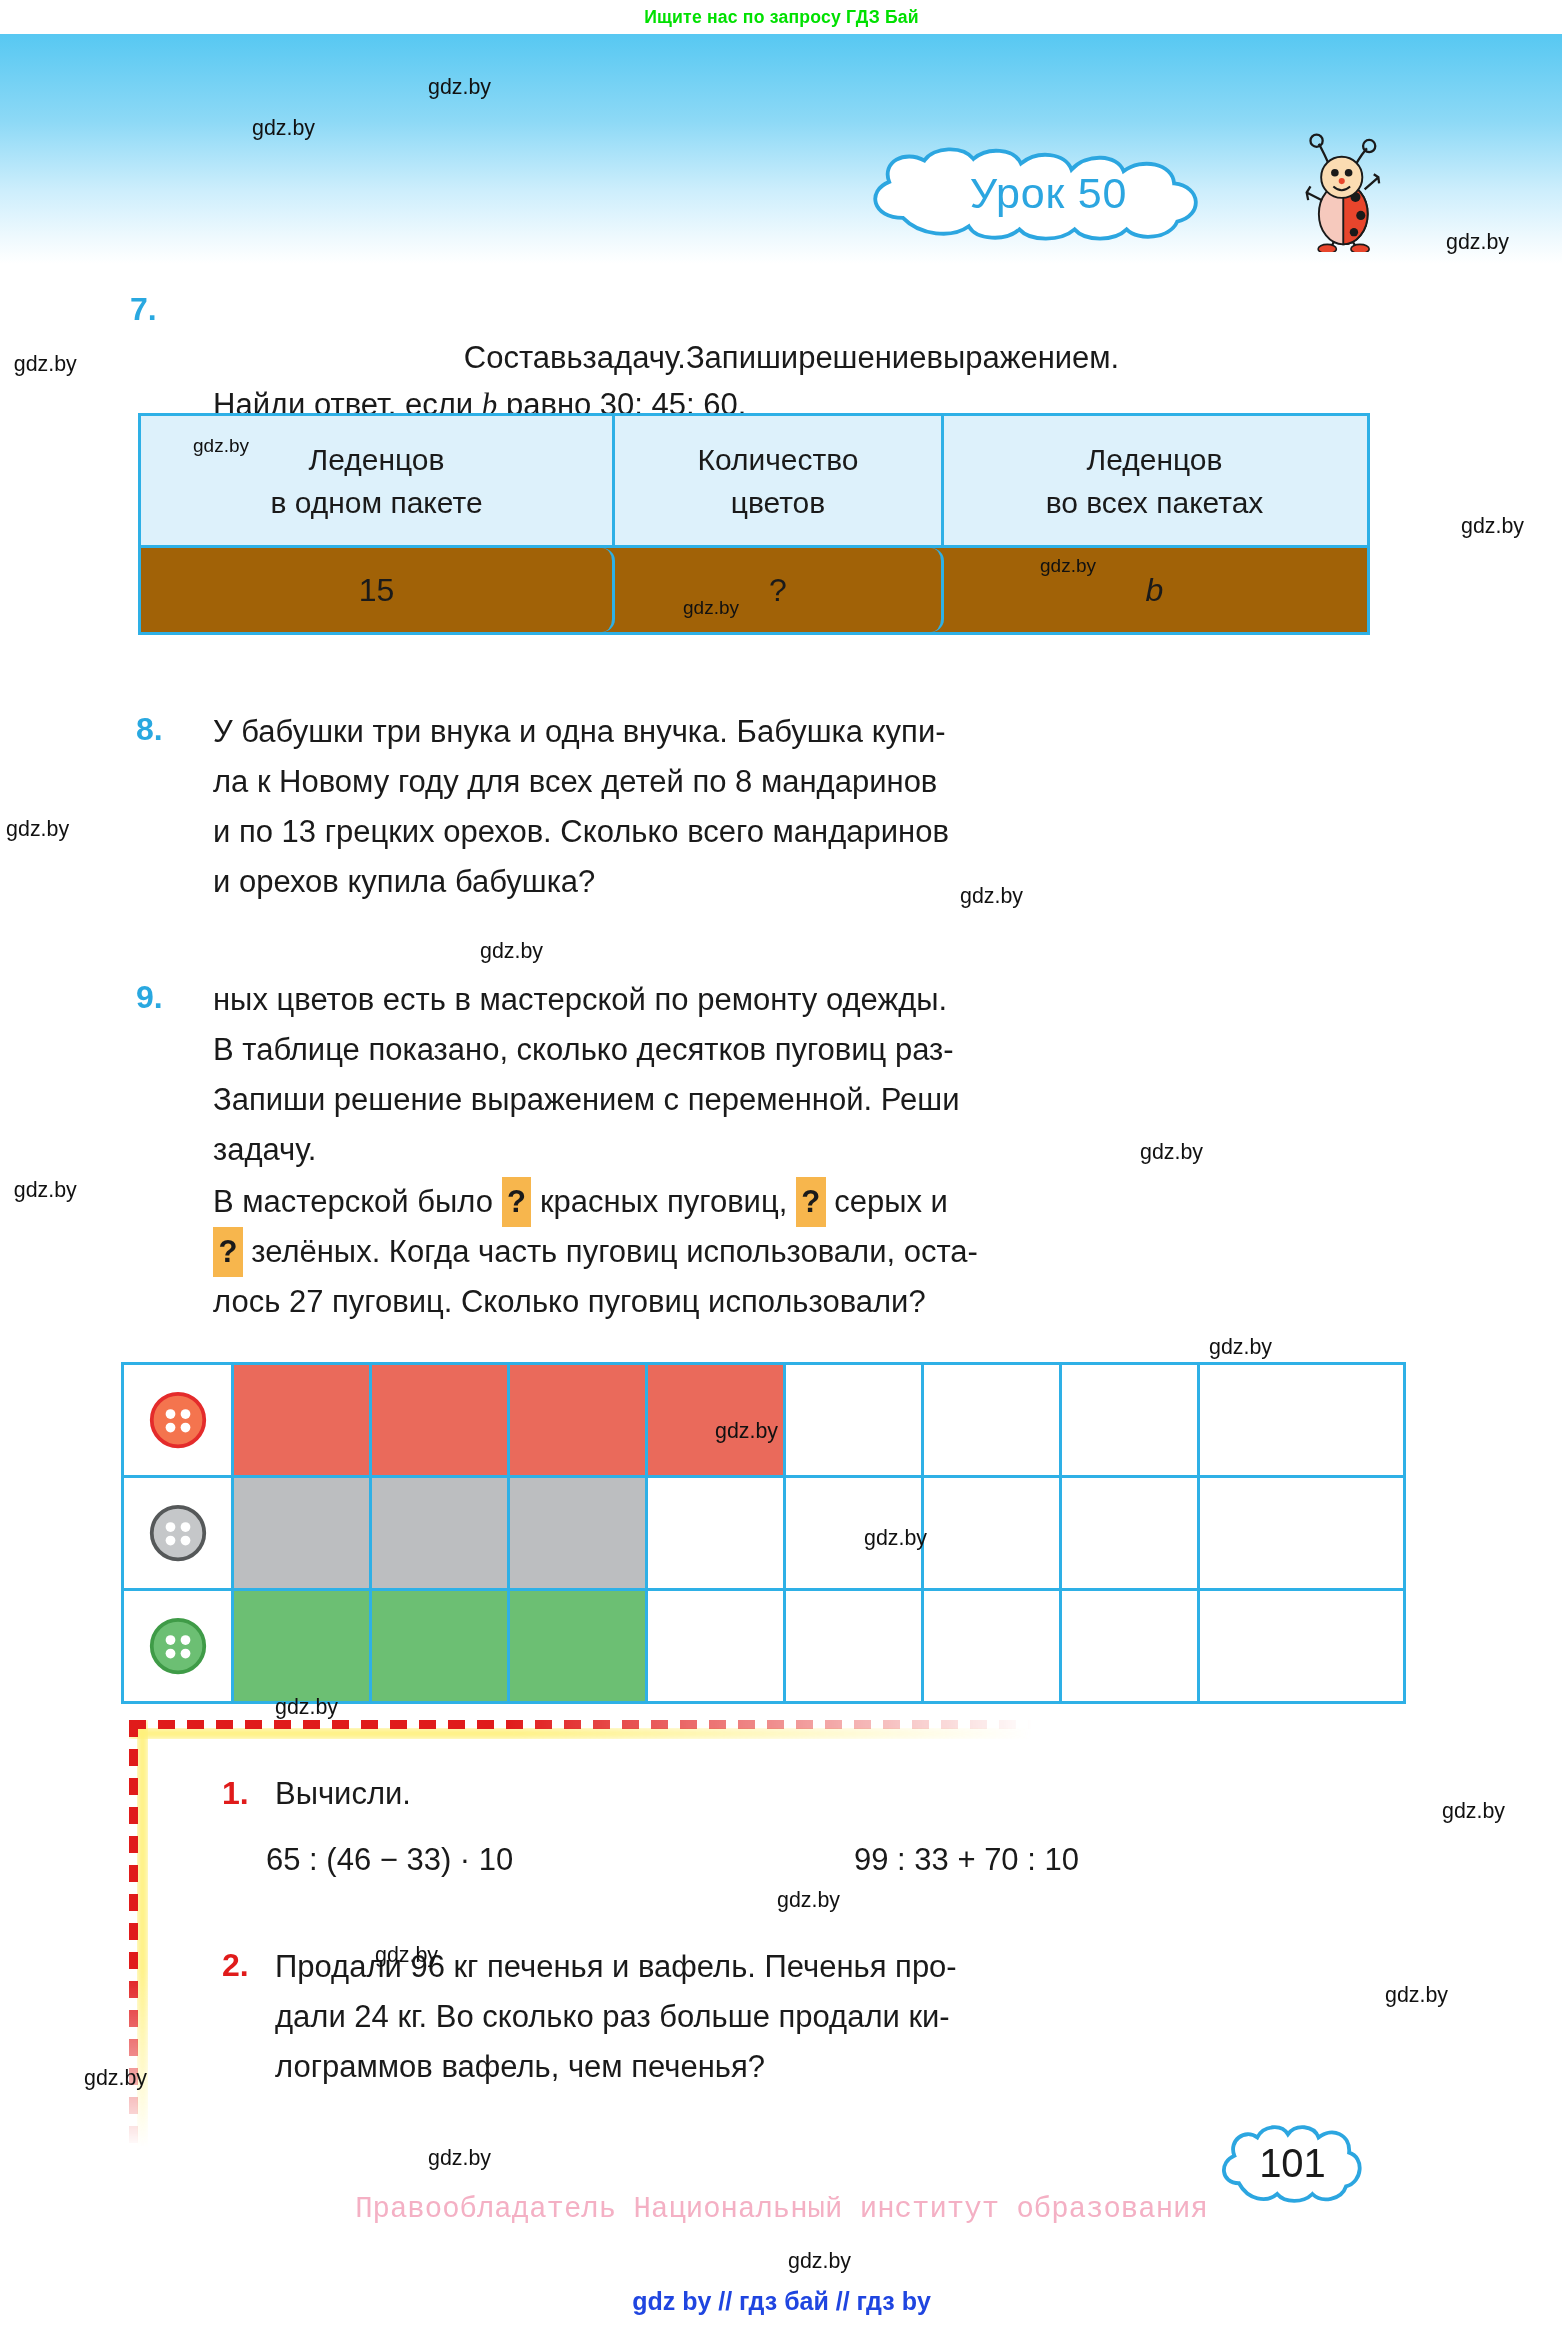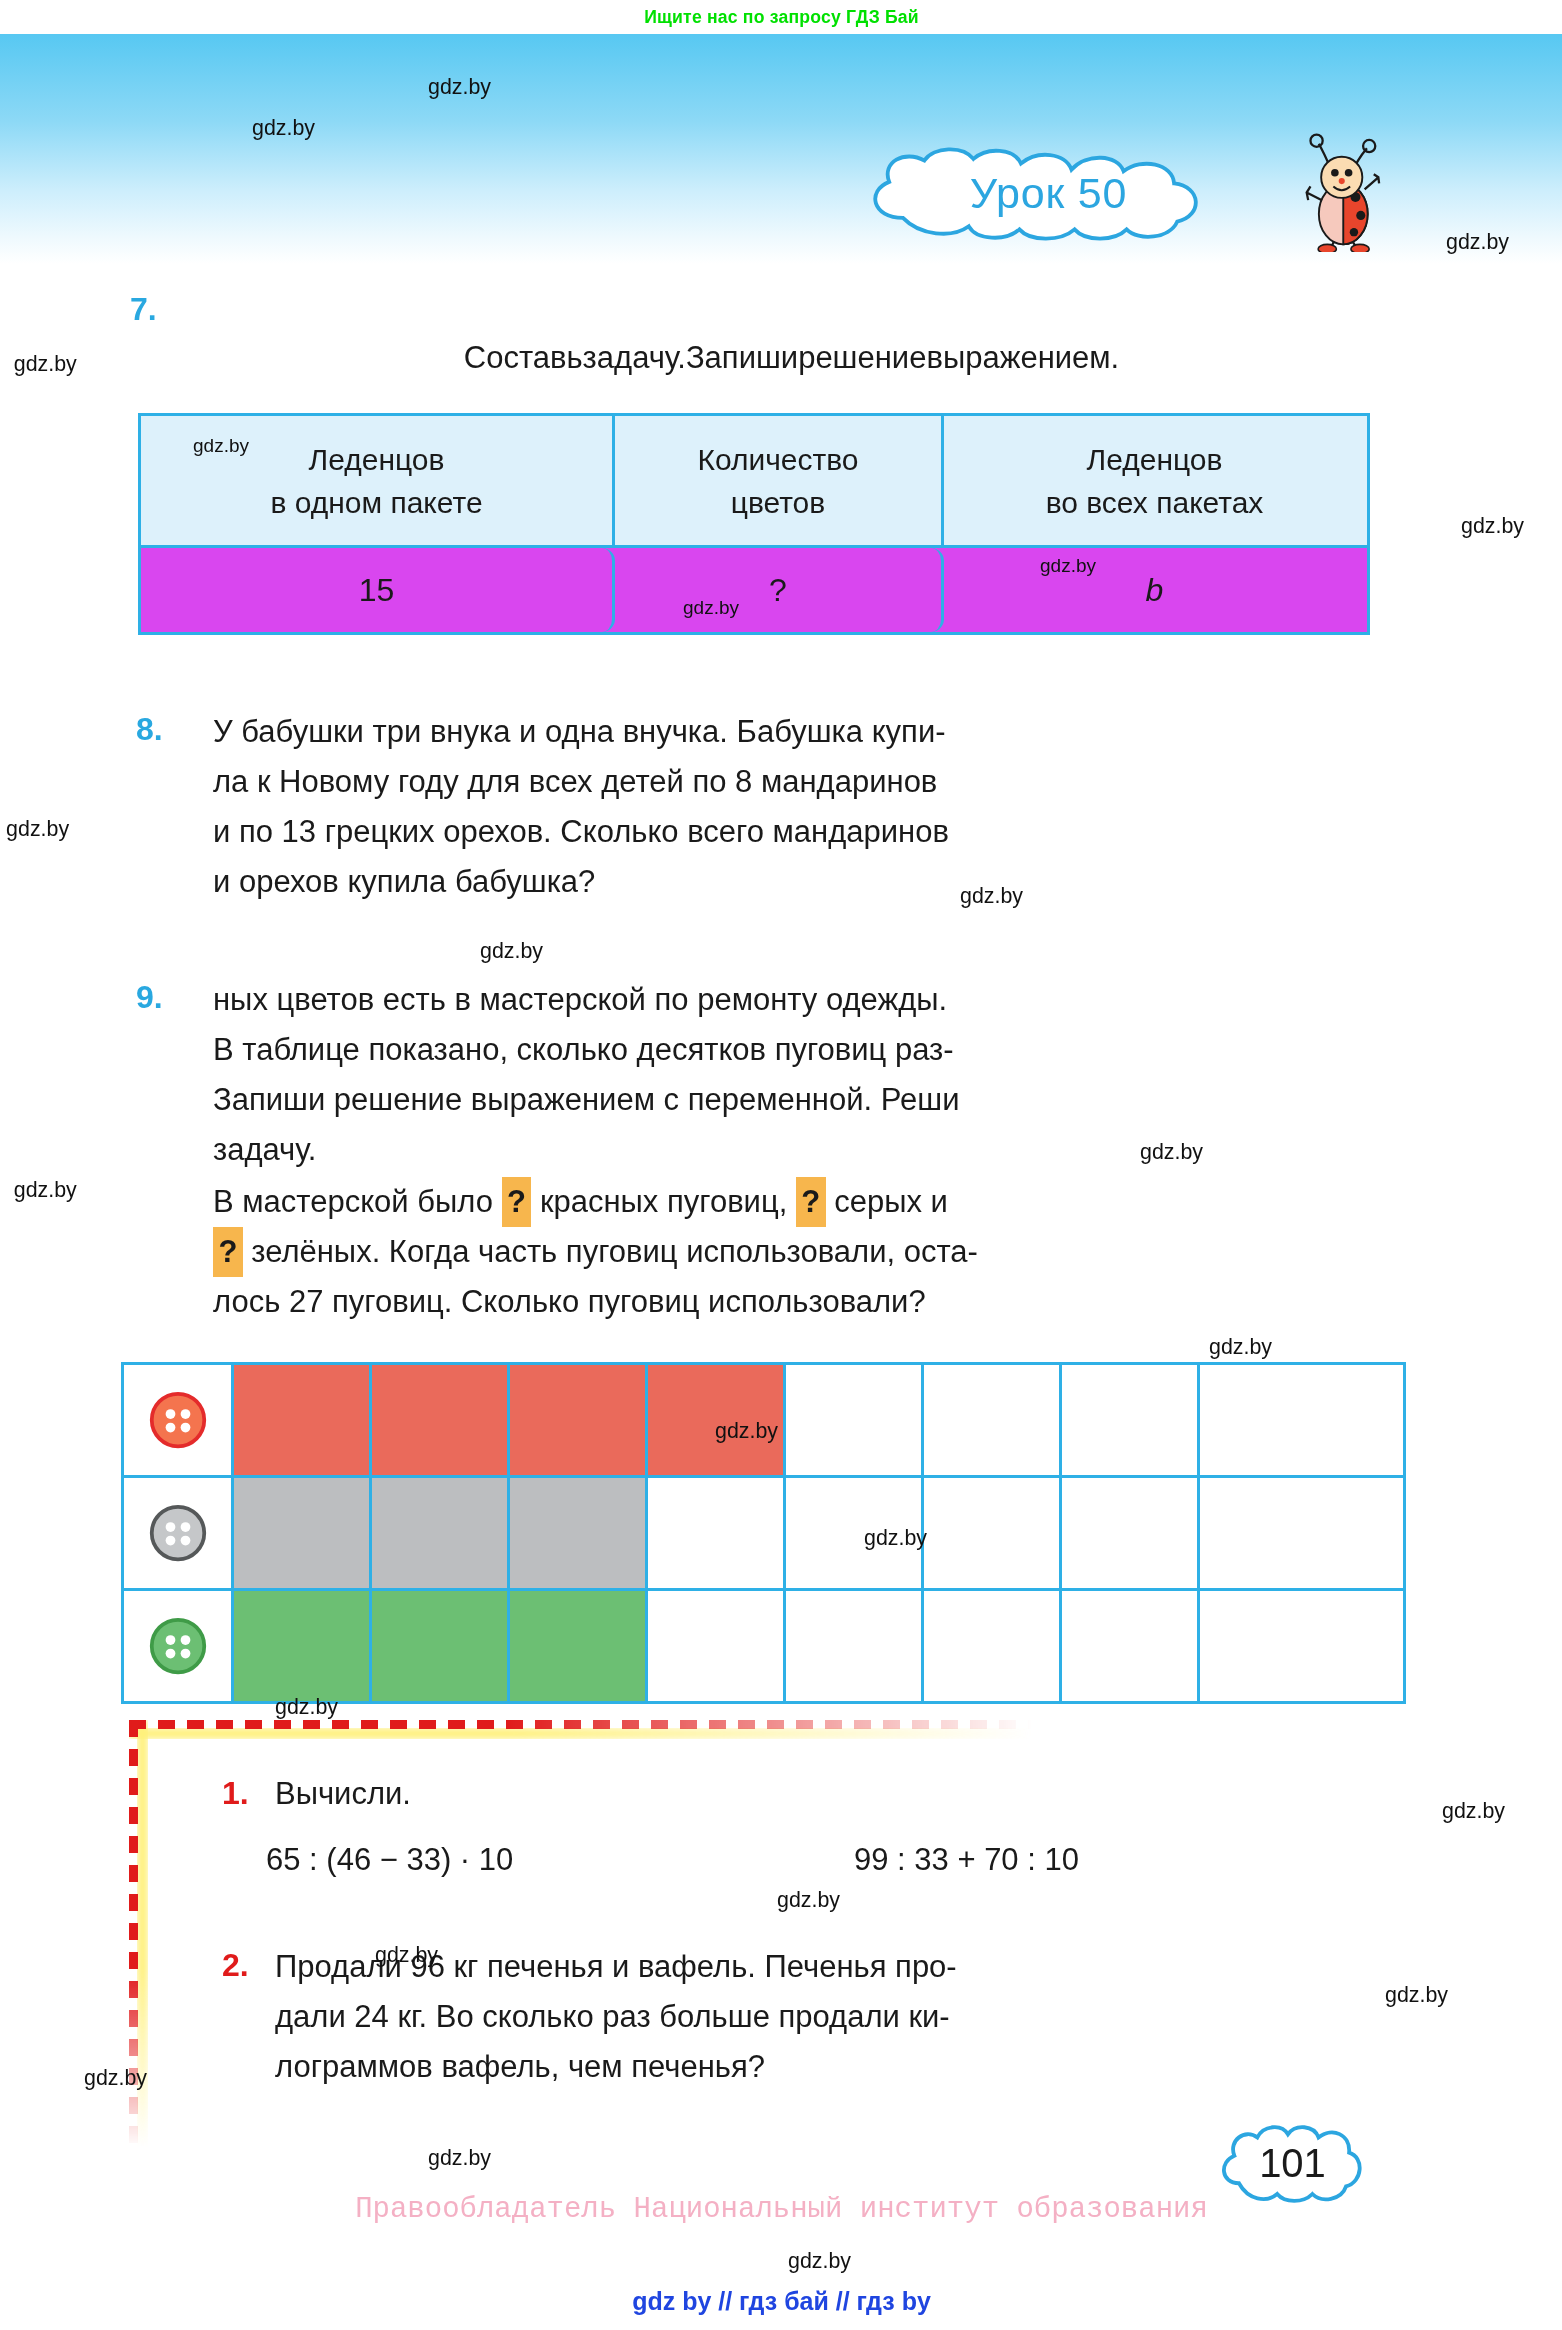--- a/index.html
+++ b/index.html
@@ -133,21 +133,21 @@
 
   
   .t7 {
     position: absolute;
     left: 138px;
     top: 413px;
     width: 1232px;
     border: 3.8px solid #2eb0e6;
     box-sizing: border-box;
     z-index: 15;
-    background: #d946ef;
+    background: #a16207;
   }
   .t7 .row { display: flex; }
   .t7 .row.head { background: #ddf1fb; }
   .t7 .row.head .cell {
     height: 129px;
     font-size: 30px;
     line-height: 43px;
   }
   .t7 .row.body .cell {
     height: 84px;
@@ -366,20 +366,21 @@
   <div class="ex">
     <div class="ex-num" style="left:130px; top:291px;">7.</div>
     <div class="ex-body" style="left:213px; top:286px; width:1163px;">
       <span class="ln just" style="width:1157px;">
         <span>Составь</span>
           <span>задачу.</span>
           <span>Запиши</span>
           <span>решение</span>
           <span>выражением.</span>
       </span>
+      <span class="ln">Найди&nbsp;ответ,&nbsp;если&nbsp;<span class="ital">b</span>&nbsp;равно&nbsp;30;&nbsp;45;&nbsp;60.</span>
     </div>
   </div>
 
   <div class="t7">
     <div class="row head">
       <div class="cell c1">
         <div><span>Леденцов</span><br>
              <span>в одном пакете</span></div>
       </div>
       <div class="cell c2">

